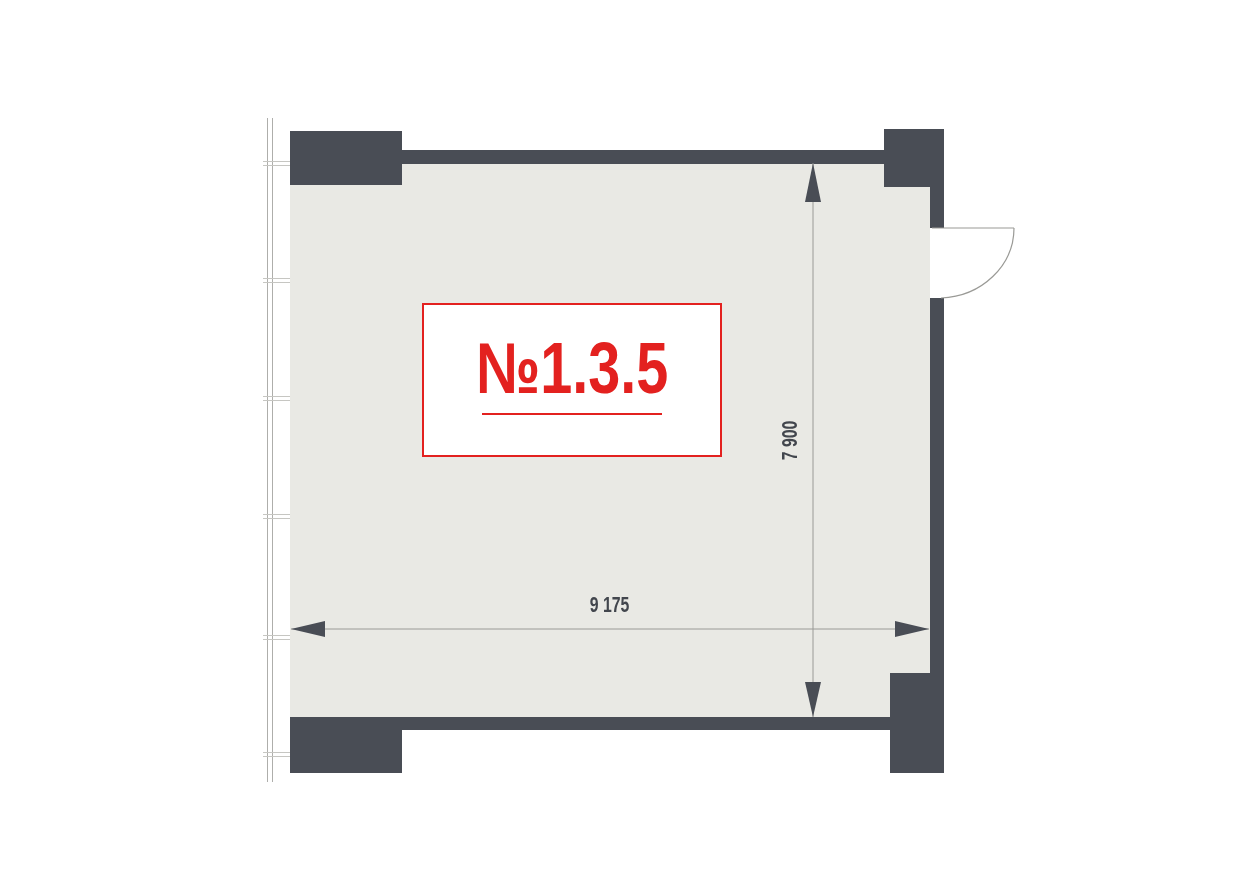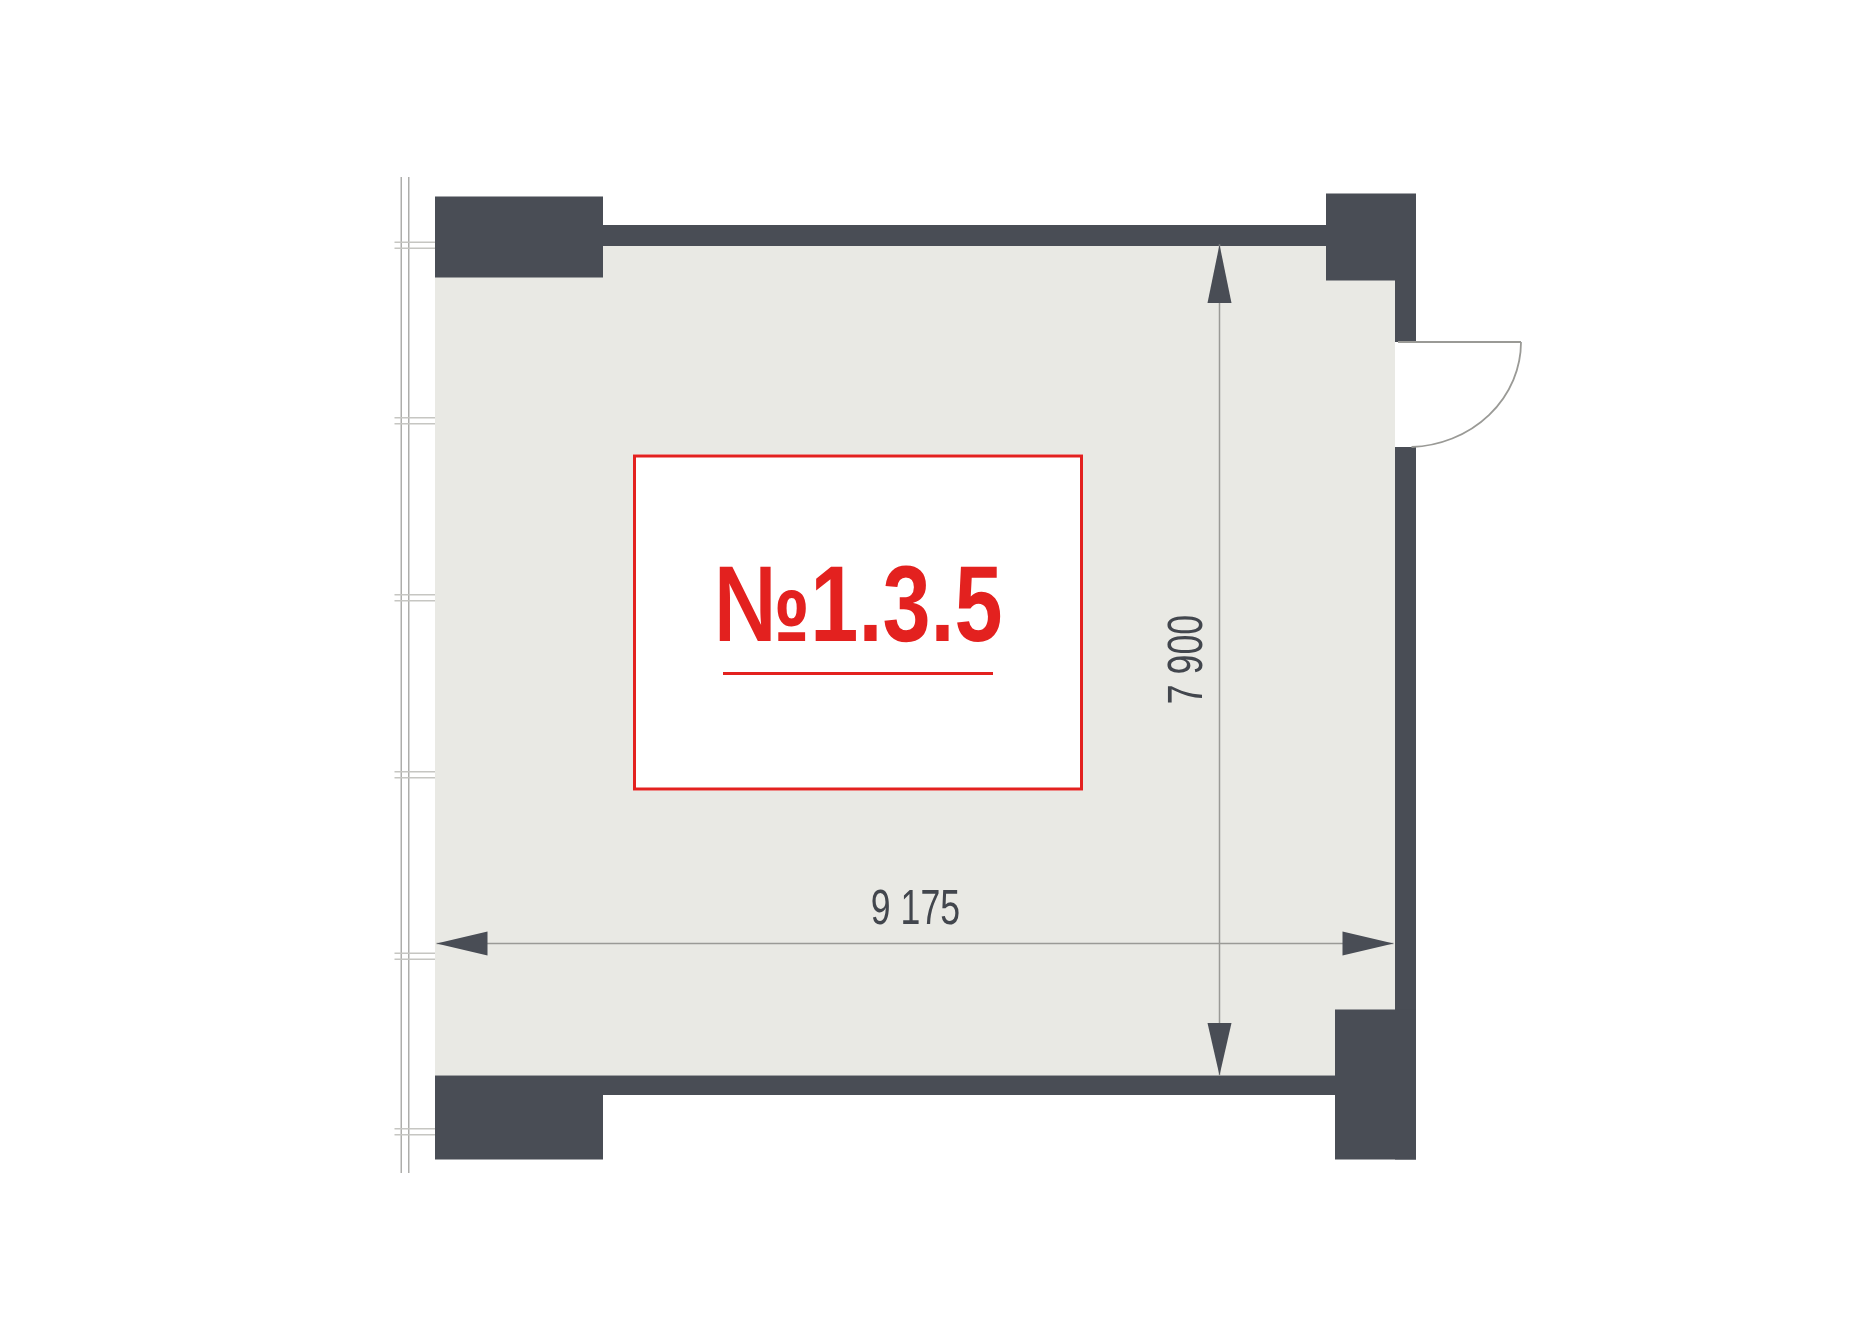--- a/index.html
+++ b/index.html
@@ -32,27 +32,27 @@
   .bottom-wall{left:402px;top:717px;width:488px;height:13px;}
   .pillar-bl{left:290px;top:717px;width:112px;height:56px;}
   
   .win-v{top:118px;width:1px;height:664px;background:var(--color-window_line);}
   .win-v1{left:267px;}
   .win-v2{left:272px;}
   .mullion{left:263px;width:27px;height:5px;border-top:1px solid var(--color-tick_line);border-bottom:1px solid var(--color-tick_line);box-sizing:border-box;background:transparent;}
   
   .anno{left:0;top:0;width:1244px;height:880px;pointer-events:none;}
   
-  .dim-label{color:var(--color-dim_text);font-weight:normal;font-size:33px;line-height:33px;white-space:nowrap;}
+  .dim-label{color:var(--color-dim_text);font-weight:bold;font-size:22px;line-height:33px;white-space:nowrap;}
   .cond{display:inline-block;transform:scaleX(0.72);transform-origin:center;}
   .dim-label-w{left:410px;top:588px;width:400px;text-align:center;}
   .dim-label-h{left:789px;top:440px;width:0;height:0;display:flex;align-items:center;justify-content:center;transform:rotate(-90deg);}
   
   .unit-box{
-    left:422px;top:303px;width:300px;height:224px;box-sizing:border-box;
+    left:422px;top:303px;width:300px;height:154px;box-sizing:border-box;
     background:#fff;border:2px solid var(--color-accent);
     display:flex;flex-direction:column;align-items:center;justify-content:center;
     color:var(--color-accent);
   }
   .unit-number{font-weight:bold;font-size:72px;line-height:66px;white-space:nowrap;}
   .unit-divider{width:180px;height:0;border-top:2px solid var(--color-accent);margin:12px 0 10px 0;}
   .unit-area{font-weight:bold;font-size:70px;line-height:64px;white-space:nowrap;}
   .unit-area sup{font-size:0.58em;position:relative;top:-0.05em;vertical-align:top;}
   .condr{display:inline-block;transform:scaleX(0.8);transform-origin:center;}
 </style>

